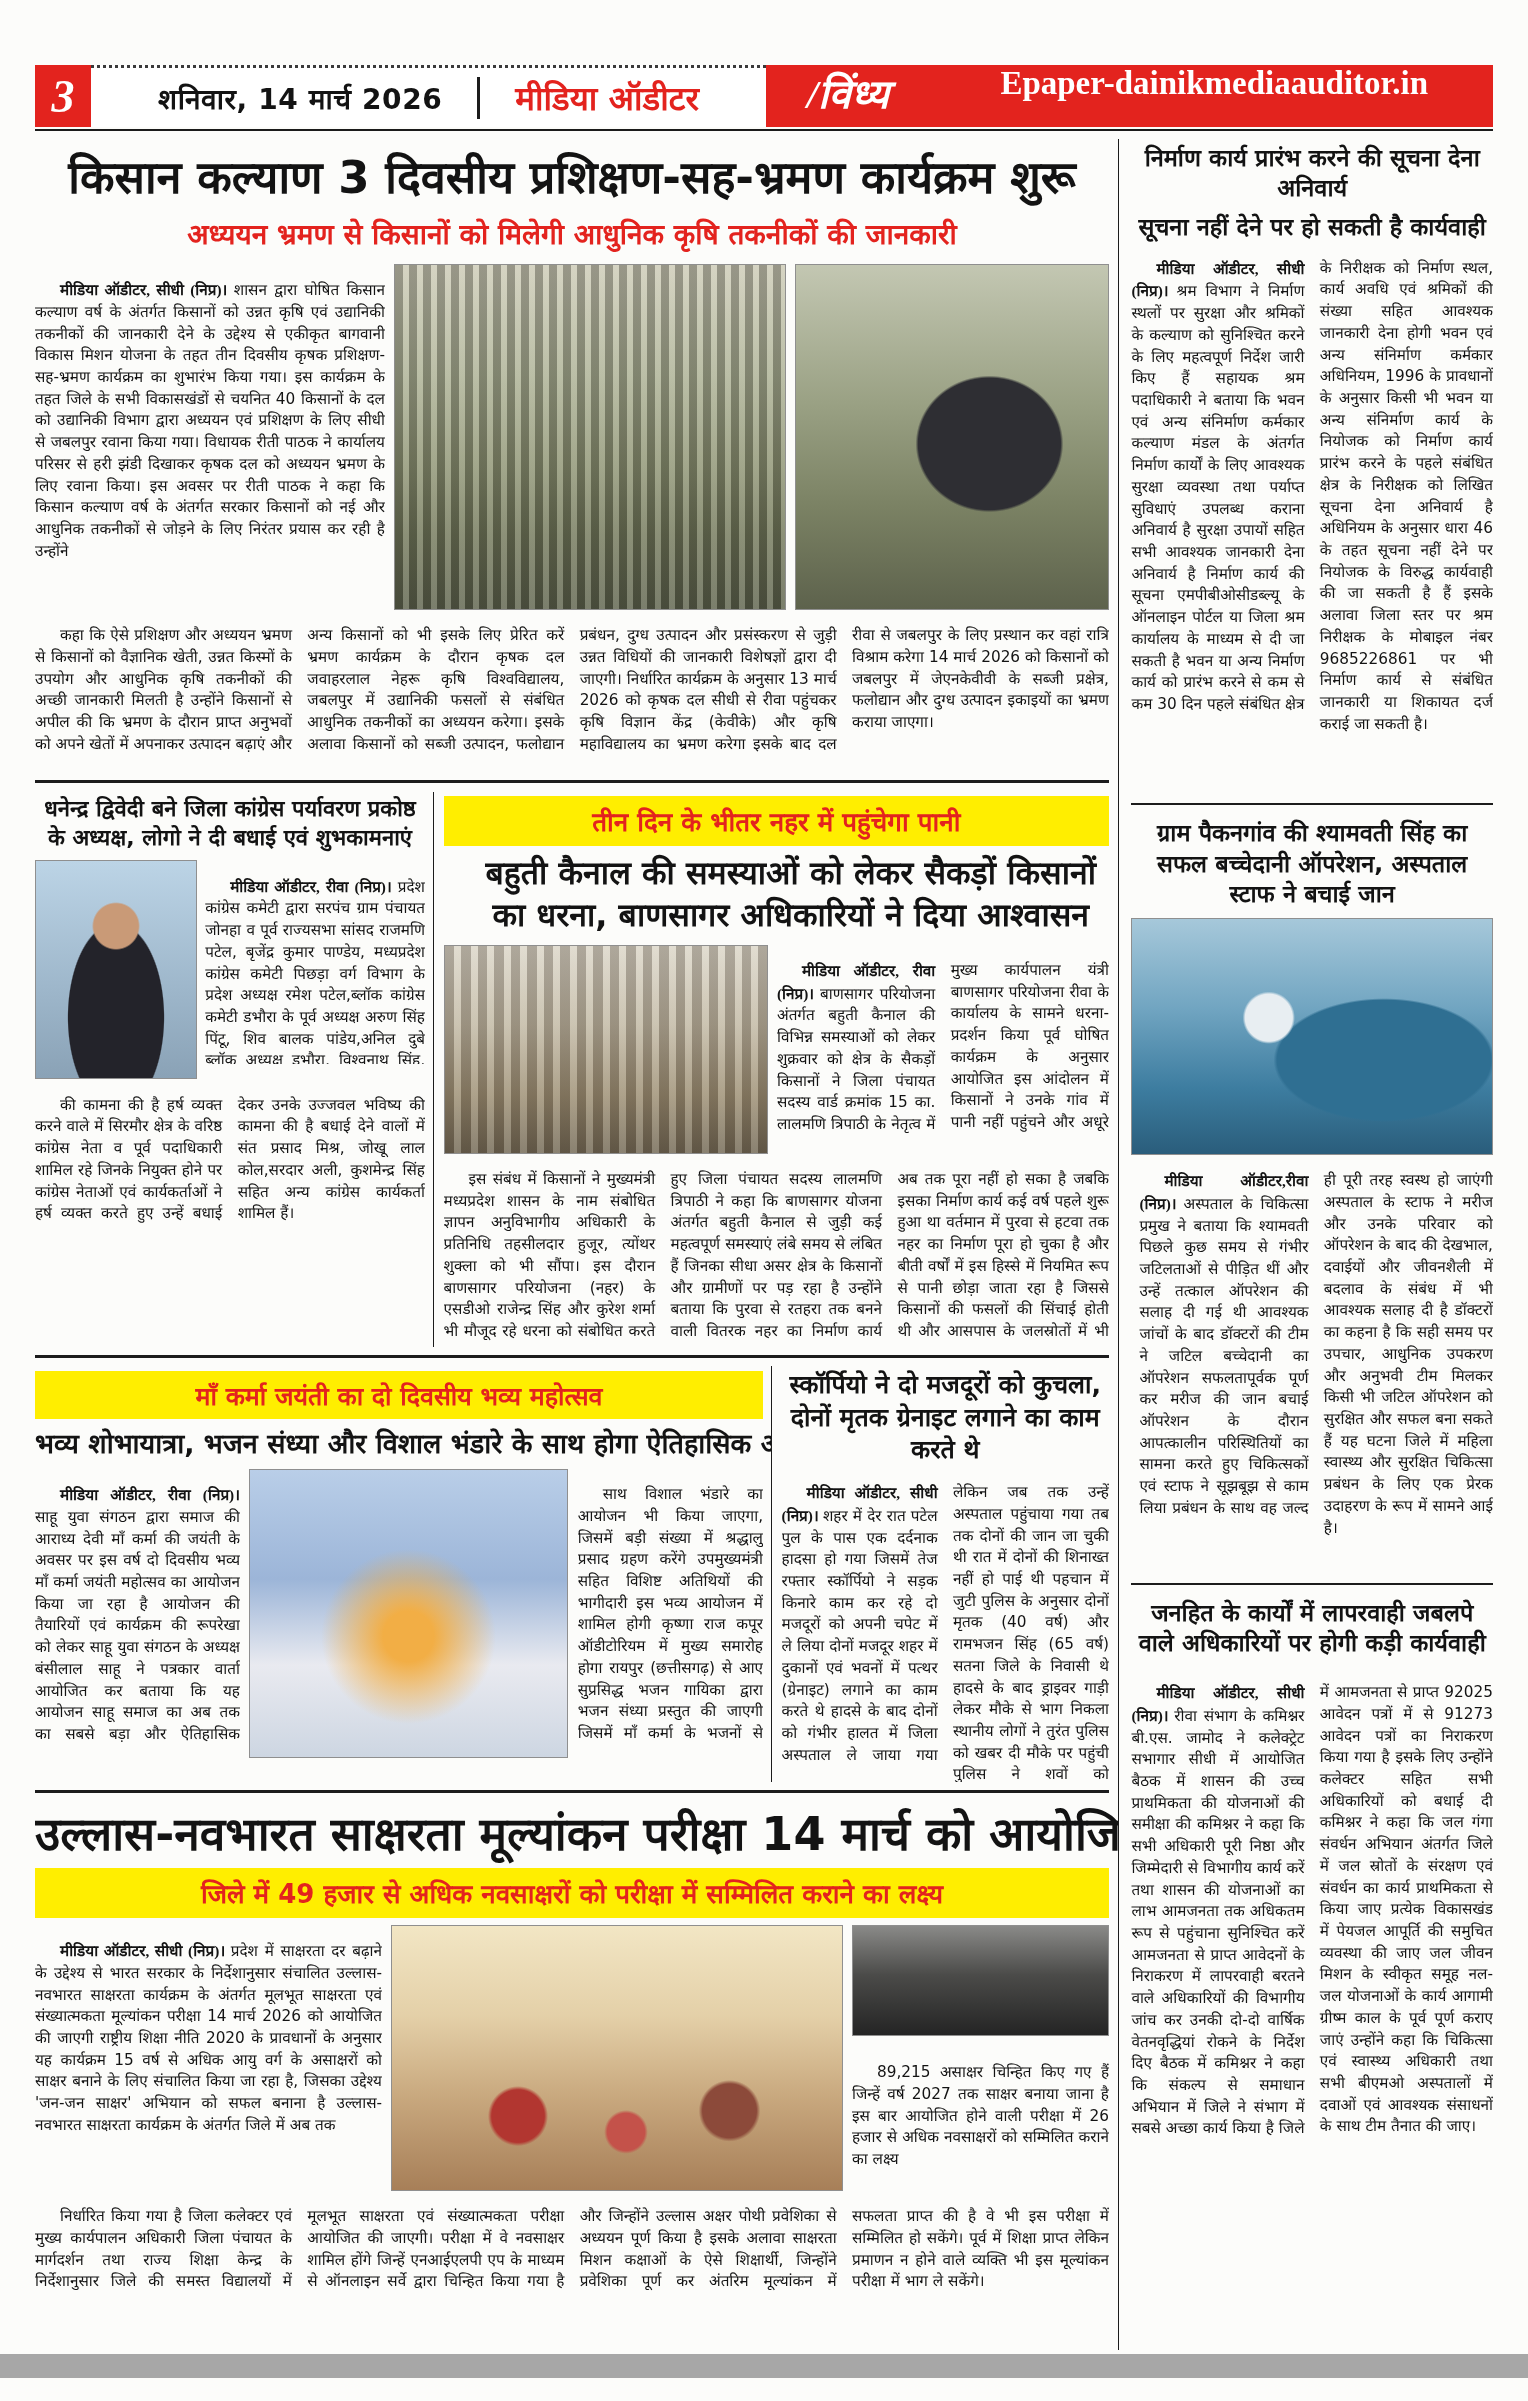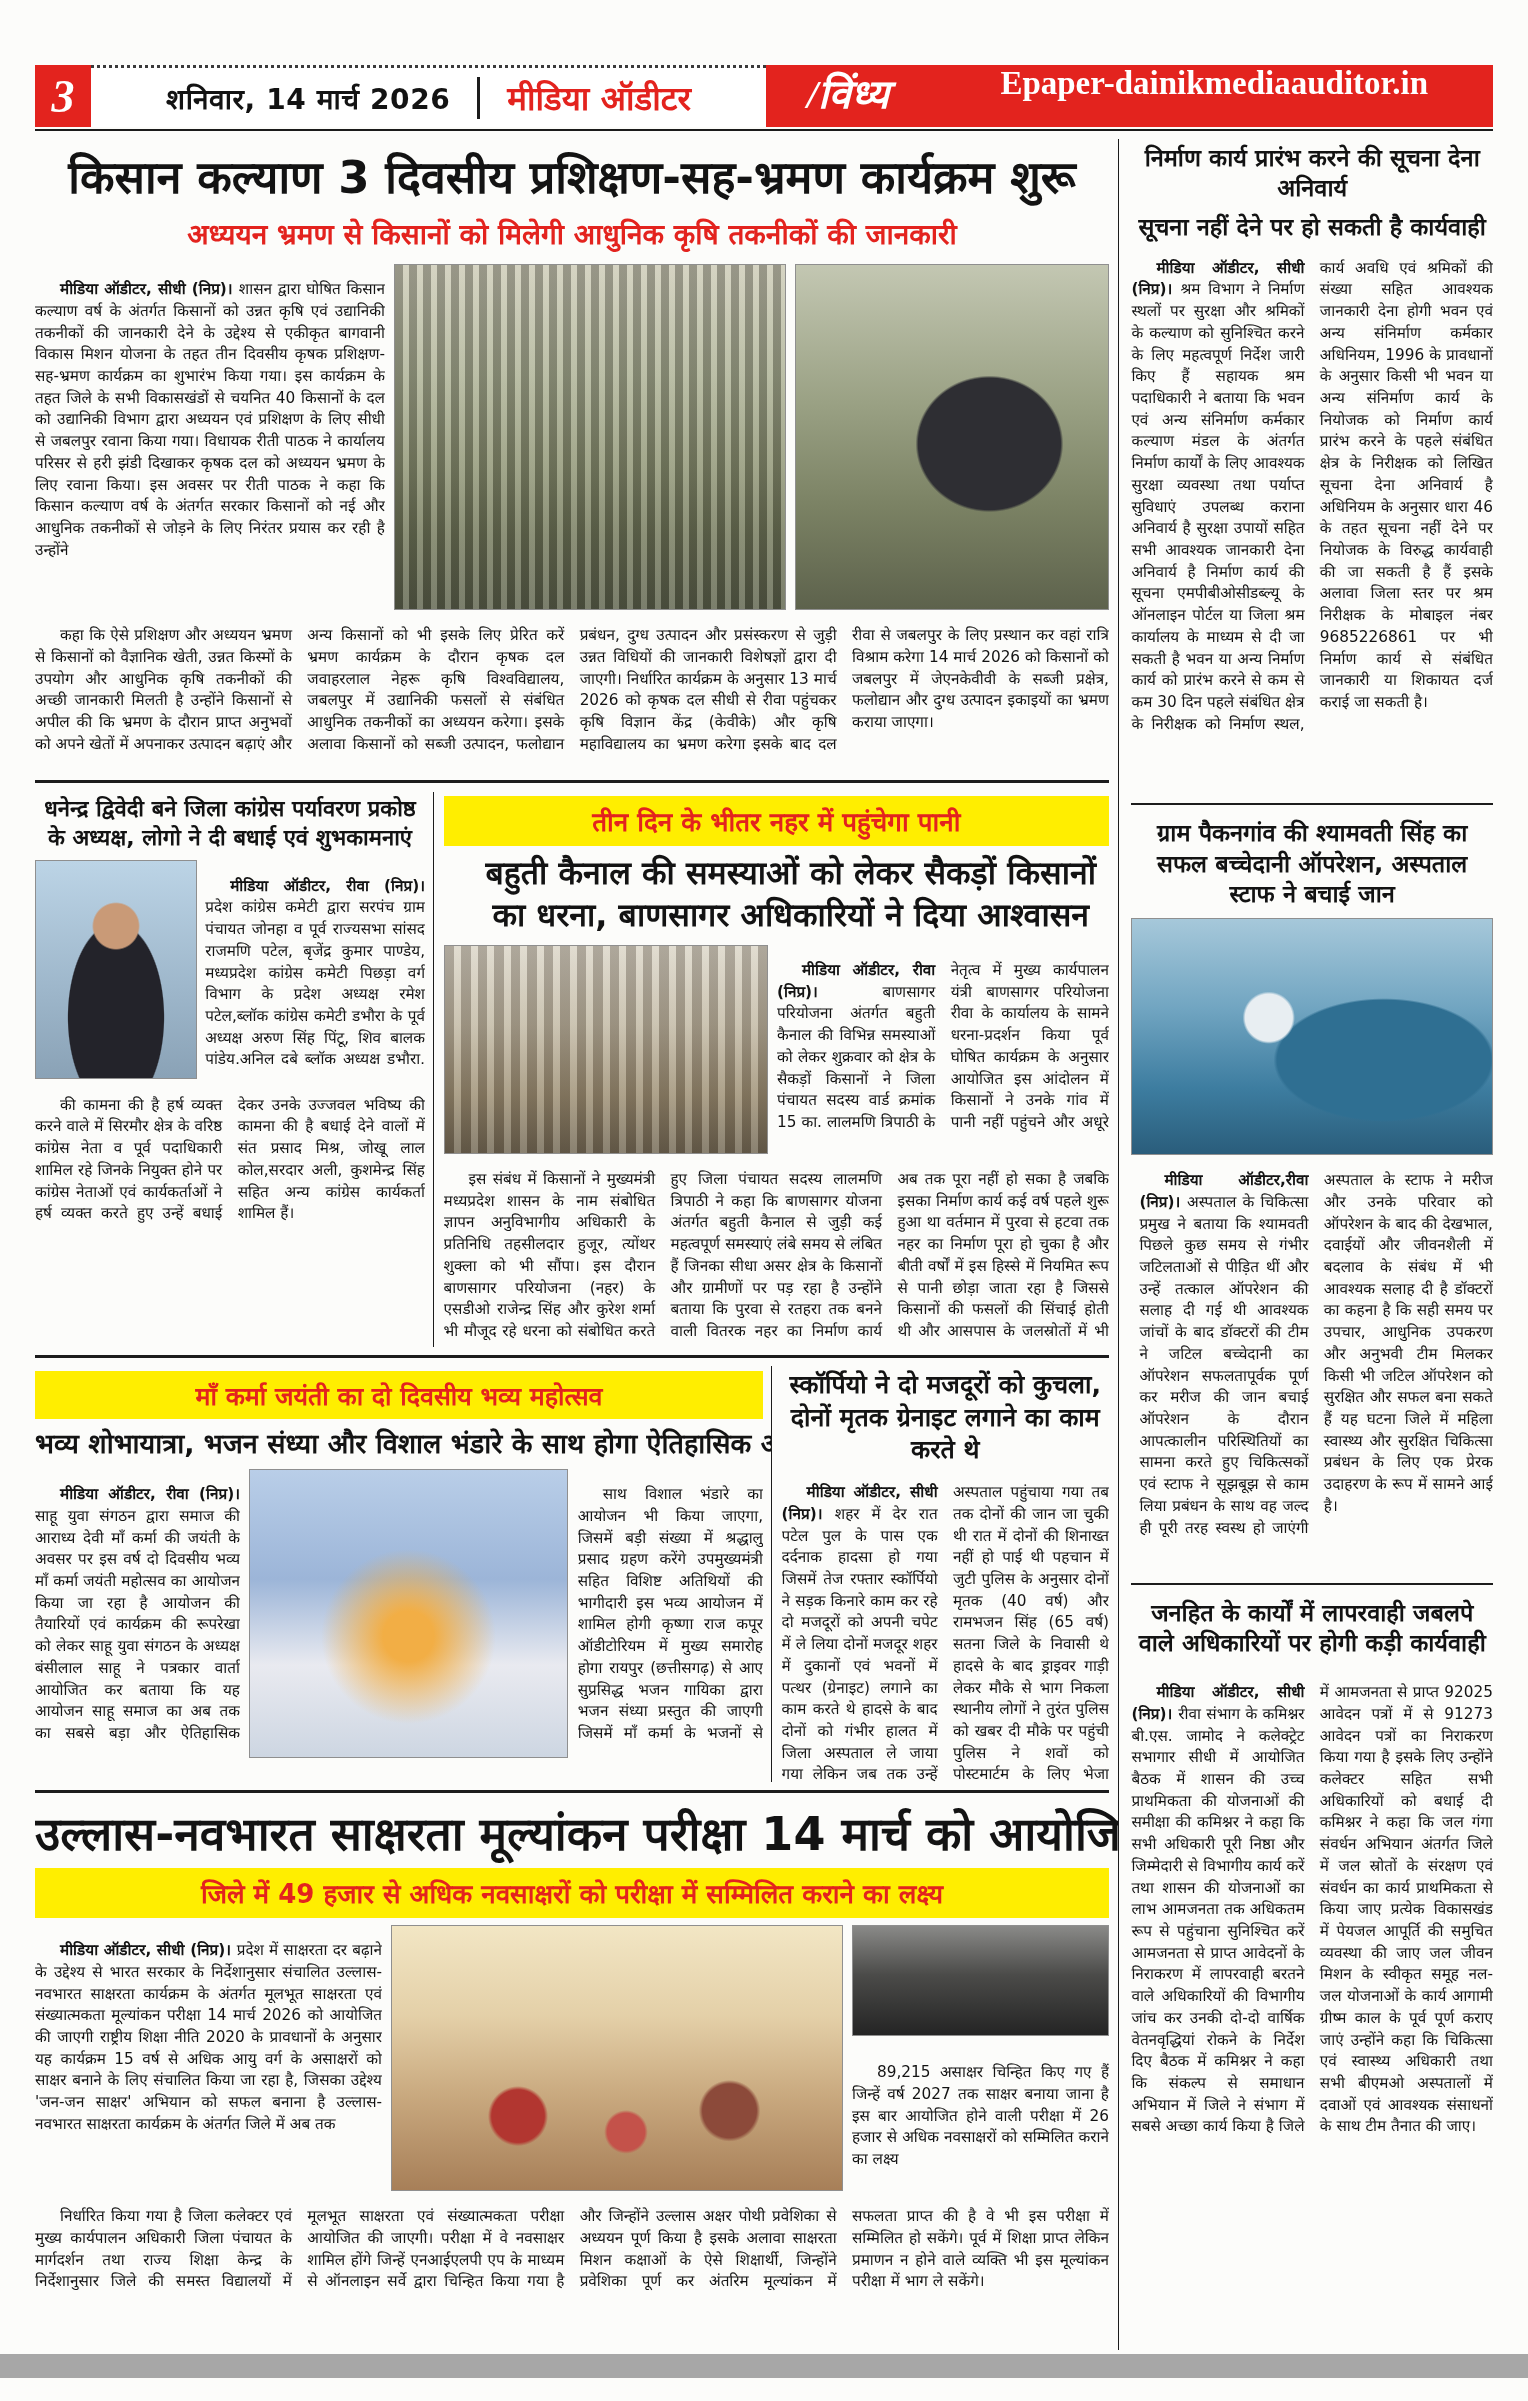--- a/index.html
+++ b/index.html
@@ -3,41 +3,41 @@
 <meta charset="utf-8">
 <style>
   html,body{margin:0;padding:0;background:#e9e9e9;}
   .page{position:relative;width:1528px;height:2401px;background:#fcfcfa;
         font-family:"DejaVu Sans","Liberation Sans",sans-serif;color:#131313;overflow:hidden;}
   
   .header{position:absolute;top:65px;left:35px;right:35px;height:62px;display:flex;}
   .pgnum{width:56px;background:#e3231e;color:#fff;display:flex;align-items:center;justify-content:center;
          font-family:"Liberation Serif","DejaVu Serif",serif;font-style:italic;font-weight:bold;font-size:46px;}
   .head-mid{width:675px;background:#fff;border-top:3.5px dotted #3a3a3a;display:flex;align-items:center;
-            justify-content:center;gap:27px;}
+            justify-content:center;gap:35px;}
   .date{font-weight:bold;font-size:28px;letter-spacing:0.6px;}
   .vbar{width:2.9px;height:42px;background:#1c1c1c;}
   .mast{color:#e3231e;font-weight:bold;font-size:33px;}
   .head-banner{flex:1;background:#e3231e;color:#fff;display:flex;align-items:flex-start;
                font-family:"Liberation Serif","DejaVu Serif",serif;}
   .edition{font-size:40px;font-weight:bold;font-style:italic;margin-left:41px;}
   .website{font-size:33px;font-weight:bold;margin-left:auto;margin-right:65px;}
   .top-rule{position:absolute;top:129px;left:35px;right:35px;height:2.4px;background:#1b1b1b;}
   
   .content{position:absolute;top:139px;left:35px;right:35px;bottom:51px;display:flex;overflow:hidden;}
   .main{width:1074px;padding-right:9.4px;overflow:hidden;}
   .rightcol{flex:1;border-left:1.8px solid #1b1b1b;padding-left:12px;display:flex;flex-direction:column;overflow:hidden;}
   
   .h-main{font-size:45px;font-weight:bold;text-align:center;white-space:nowrap;margin:5.9px 0 2.4px;}
   .h-sub{color:#e3231e;font-size:28px;font-weight:bold;text-align:center;white-space:nowrap;margin:8.2px 0 11.8px;}
   .kicker{background:#ffee00;color:#e3231e;font-weight:bold;text-align:center;font-size:26px;
           padding:7px 0;margin:4.7px 0 7px;}
   .h2{font-weight:bold;text-align:center;line-height:1.3;margin:3.5px 0 8.2px;}
   .body{font-size:15.3px;line-height:1.42;text-align:justify;overflow:hidden;text-indent:25px;}
-  .byline{font-weight:bold;}
+  .byline{font-weight:bold;font-family:Liberation Serif, serif;}
   .byline::after{content:" ";}
   .cols-2{column-count:2;column-gap:15.3px;}
   .cols-3{column-count:3;column-gap:15.3px;}
   .cols-4{column-count:4;column-gap:15.3px;}
   .band-rule{height:2.9px;background:#1c1c1c;margin:8.2px 0;}
   .rc-rule{height:1.8px;background:#1c1c1c;margin:9.4px 0;}
   .photo{border:0.6px solid #8f8f8f;}
   
   .k-row{display:flex;gap:9.4px;height:346px;margin-bottom:8.2px;}
   .k-col{width:350px;}

